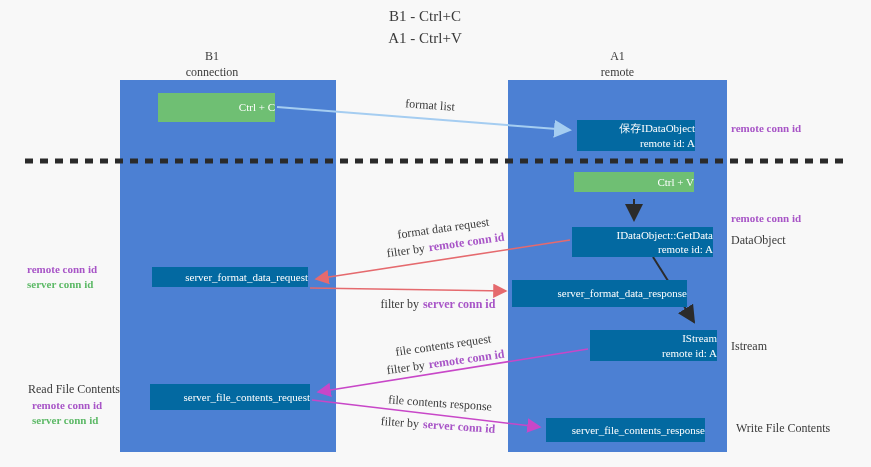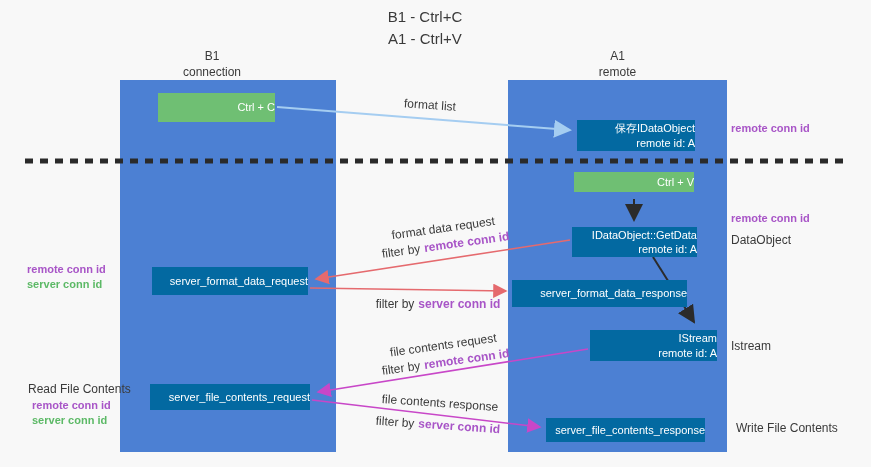--- a/index.html
+++ b/index.html
@@ -1,19 +1,19 @@
 <!DOCTYPE html>
 <html><head>
 <meta charset="utf-8">
 <style>
   html,body { margin:0; padding:0; }
   #canvas {
     position:relative; width:871px; height:467px;
     background:#f8f8f8; overflow:hidden;
-    font-family:Liberation Sans, sans-serif;
+    font-family:Liberation Serif, serif;
     color:#3a3a3a;
   }
   .title { position:absolute; top:6px; left:0; width:850px; text-align:center;
            font-size:15px; line-height:1.45; z-index:4; }
   .lane  { position:absolute; top:80px; height:372px; background:#4c80d3; z-index:1; }
   .lane-left  { left:120px; width:216px; }
   .lane-right { left:508px; width:219px; }
   .hdr { position:absolute; text-align:center; font-size:12px; line-height:1.35; z-index:4; }
   .hdr-left  { left:104px; top:48px; width:216px; }
   .hdr-right { left:508px; top:48px; width:219px; }
@@ -93,26 +93,26 @@
 
   <div class="node orange" style="left:577px;top:120px;width:118px;height:31px">
     <span>保存IDataObject</span>
     <span>remote id: A</span>
   </div>
 
   <div class="node green" style="left:574px;top:172px;width:120px;height:20px">
     <span>Ctrl + V</span>
   </div>
 
-  <div class="node orange" style="left:572px;top:227px;width:125px;height:30px">
+  <div class="node orange" style="left:572px;top:227px;width:141px;height:30px">
     <span>IDataObject::GetData</span>
     <span>remote id: A</span>
   </div>
 
-  <div class="node orange" style="left:152px;top:267px;width:156px;height:28px">
+  <div class="node orange" style="left:152px;top:267px;width:156px;height:20px">
     <span>server_format_data_request</span>
   </div>
 
   <div class="node orange" style="left:512px;top:280px;width:175px;height:27px">
     <span>server_format_data_response</span>
   </div>
 
   <div class="node orange" style="left:590px;top:330px;width:127px;height:31px">
     <span>IStream</span>
     <span>remote id: A</span>

